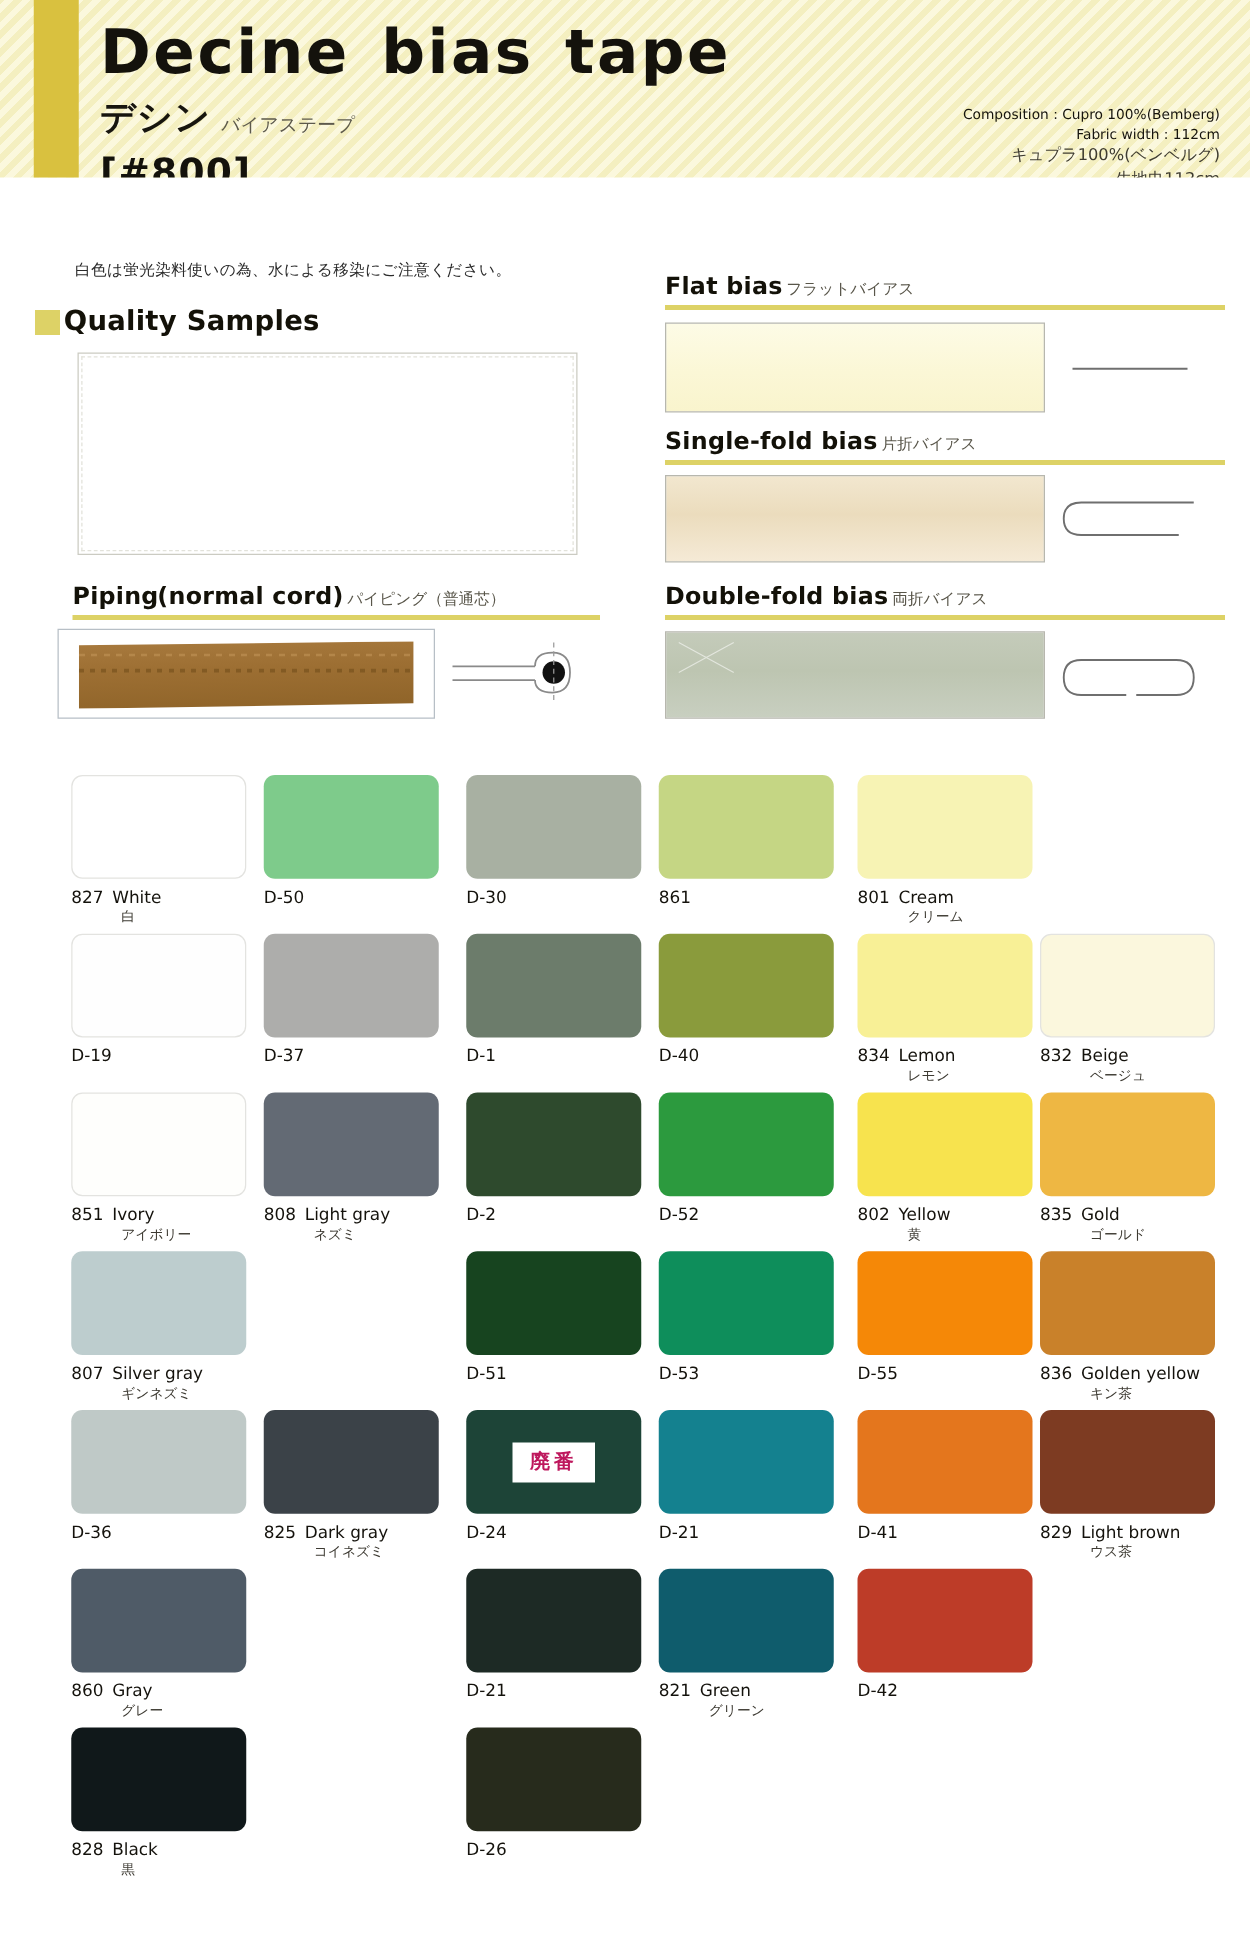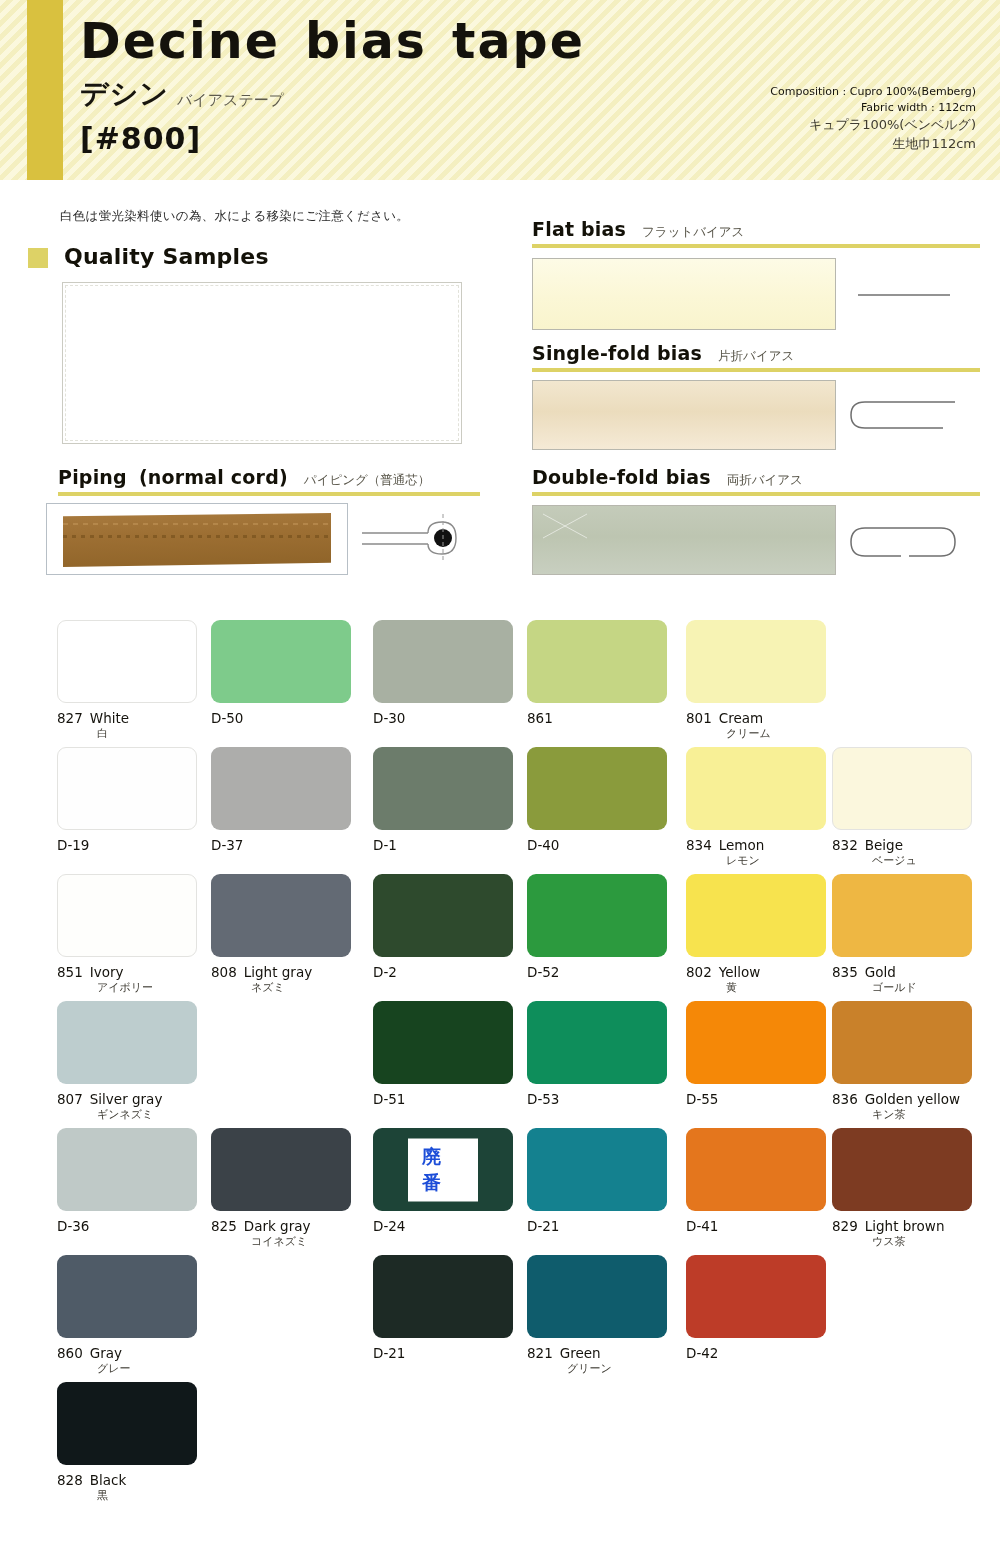--- a/index.html
+++ b/index.html
@@ -10,21 +10,21 @@
     background: #ffffff;
     font-family: "Liberation Sans", sans-serif;
     position: relative;
     overflow: hidden;
   }
 
   
   .header {
     position: relative;
     width: 1000px;
-    height: 180px;
+    height: 142px;
     background:
       repeating-linear-gradient(
         -45deg,
         #fbf8dd 0px, #fbf8dd 5px,
         #f4efc0 5px, #f4efc0 10px
       );
     overflow: hidden;
   }
   .header-accent-bar {
     position: absolute;
@@ -104,21 +104,21 @@
     color: #2a2a2a;
     letter-spacing: 0.3px;
     font-family: "DejaVu Sans", sans-serif;
   }
 
   
   .sec-head {
     position: absolute;
     display: flex;
     align-items: baseline;
-    gap: 16px;
+    gap: 3px;
   }
   .sec-head .marker {
     width: 20px;
     height: 20px;
     background: #ddd266;
     display: inline-block;
     position: relative;
     top: 4px;
   }
   .sec-title-en {
@@ -229,22 +229,22 @@
     height: 83px;
     border-radius: 9px;
     position: relative;
   }
   .chip.bordered { border: 1px solid #e3e3e0; }
   .chip-disc {
     position: absolute;
     left: 50%; top: 50%;
     transform: translate(-50%,-50%);
     background: #ffffff;
-    color: #1d4ed8;
-    font-size: 19px;
+    color: #be185d;
+    font-size: 16px;
     font-weight: bold;
     padding: 5px 14px 6px;
     letter-spacing: 3px;
     font-family: "DejaVu Sans", sans-serif;
   }
   .chip-labels {
     margin-top: 7px;
     line-height: 1.25;
   }
   .lbl-main {
@@ -566,14 +566,20 @@
       </div>
     </div>
     <div class="grid-row">
       <div class="cell" style="left: 57px;">
         <div class="chip" style="background: rgb(16, 24, 26);"></div>
         <div class="chip-labels">
           <div class="lbl-main"><span class="lbl-code">828</span><span>Black</span></div>
           <div class="lbl-jp">黒</div>
         </div>
       </div>
+      <div class="cell" style="left: 373px;">
+        <div class="chip" style="background: rgb(39, 43, 28);"></div>
+        <div class="chip-labels">
+          <div class="lbl-main"><span>D-26</span></div>
+        </div>
+      </div>
     </div>
   </div>
 
 </body></html>

